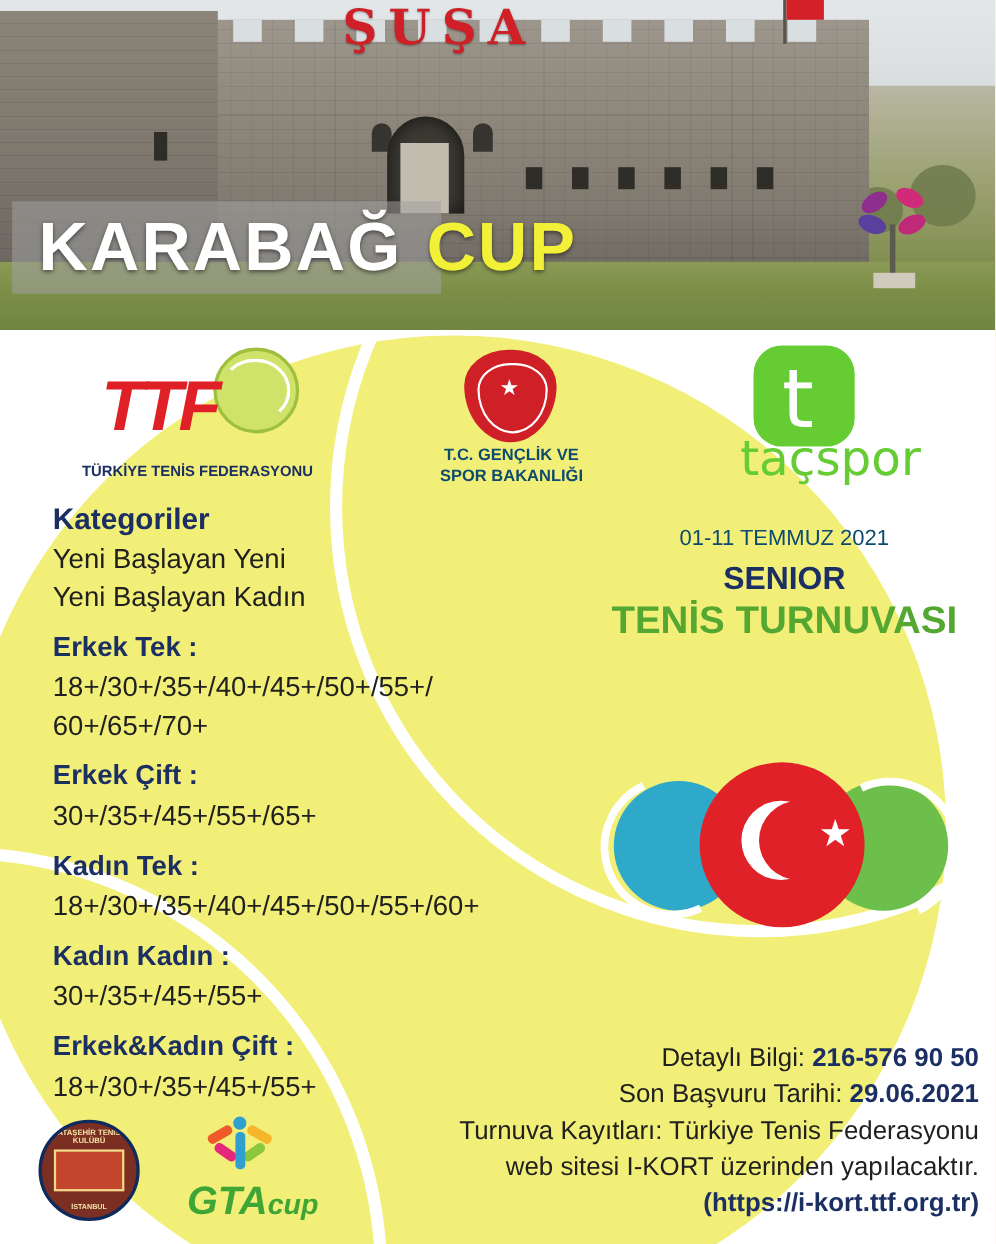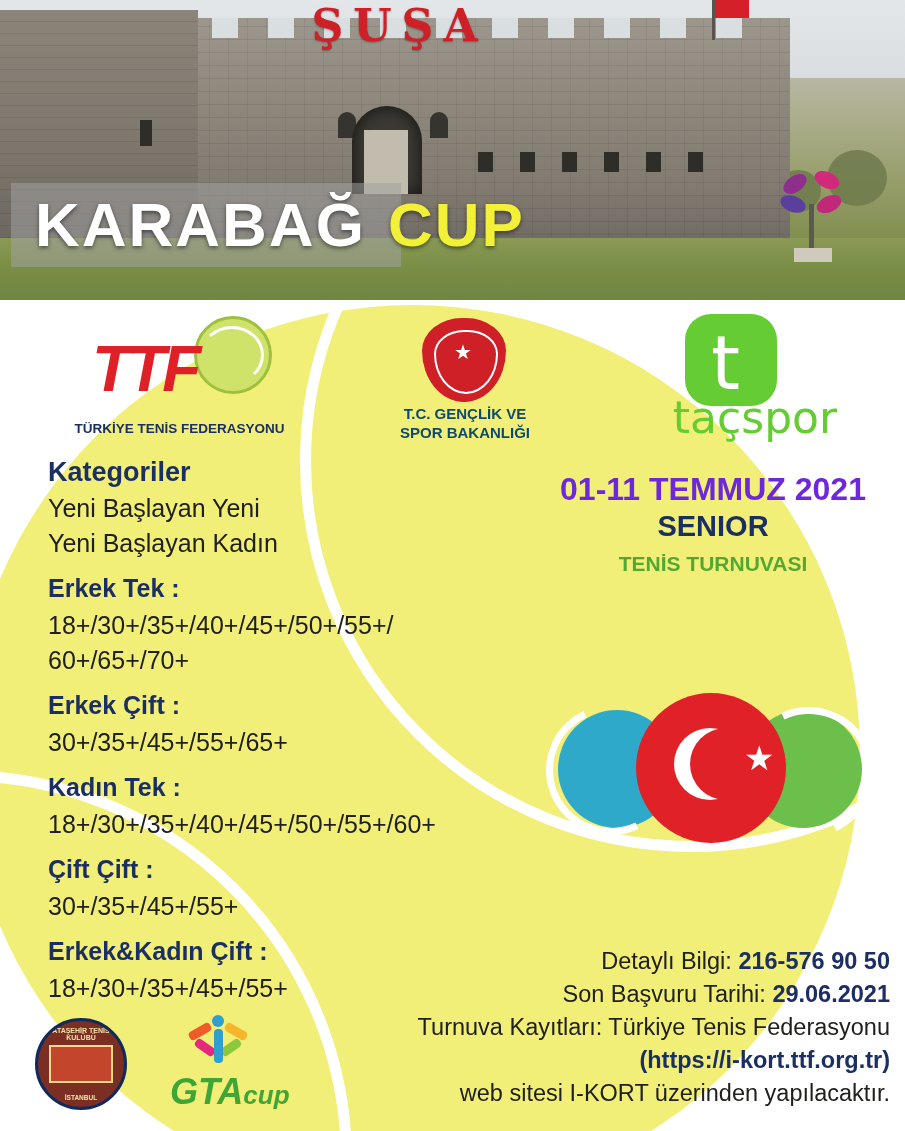--- a/index.html
+++ b/index.html
@@ -351,33 +351,33 @@
   }
 
   
   .date-block {
     position: absolute;
     left: 538px; top: 170px;
     width: 350px;
     text-align: center;
   }
   .date-main {
-    font-size: 32px;
-    font-weight: bold;
-    color: #6d28d9;
+    font-size: 20px;
+    font-weight: normal;
+    color: #0c4a6e;
     line-height: 38px;
   }
   .date-senior {
     font-size: 29px;
     font-weight: bold;
     color: #1b2f63;
     line-height: 37px;
   }
   .date-tenis {
-    font-size: 21px;
+    font-size: 35px;
     font-weight: bold;
     color: #54a832;
     line-height: 37px;
   }
 
   
   .balls-graphic {
     position: absolute;
     left: 548px; top: 385px;
     width: 330px; height: 170px;
@@ -603,21 +603,21 @@
       <div class="cat-sub">Erkek Tek :</div>
       <div class="cat-line">18+/30+/35+/40+/45+/50+/55+/</div>
       <div class="cat-line">60+/65+/70+</div>
 
       <div class="cat-sub">Erkek Çift :</div>
       <div class="cat-line">30+/35+/45+/55+/65+</div>
 
       <div class="cat-sub">Kadın Tek :</div>
       <div class="cat-line">18+/30+/35+/40+/45+/50+/55+/60+</div>
 
-      <div class="cat-sub">Çift Çift :</div>
+      <div class="cat-sub">Kadın Kadın :</div>
       <div class="cat-line">30+/35+/45+/55+</div>
 
       <div class="cat-sub">Erkek&amp;Kadın Çift :</div>
       <div class="cat-line">18+/30+/35+/45+/55+</div>
     </div>
 
     <div class="date-block">
       <div class="date-main">01-11 TEMMUZ 2021</div>
       <div class="date-senior">SENIOR</div>
       <div class="date-tenis">TENİS TURNUVASI</div>
@@ -637,22 +637,22 @@
     <div class="info">
       <div class="info-line">
         <span>Detaylı Bilgi:</span>
         <span class="info-strong">216-576 90 50</span>
       </div>
       <div class="info-line">
         <span>Son Başvuru Tarihi:</span>
         <span class="info-strong">29.06.2021</span>
       </div>
       <div class="info-line">Turnuva Kayıtları: Türkiye Tenis Federasyonu</div>
+      <div class="info-line">web sitesi I-KORT üzerinden yapılacaktır.</div>
       <div class="info-line info-url">(https://i-kort.ttf.org.tr)</div>
-      <div class="info-line">web sitesi I-KORT üzerinden yapılacaktır.</div>
     </div>
 
     <div class="club-logo">
       <div class="club-top-text">ATAŞEHİR TENİS KULÜBÜ</div>
       <div class="club-inner"></div>
       <div class="club-bottom-text">İSTANBUL</div>
     </div>
 
     <div class="gta-logo">
       <div class="gta-figure">

